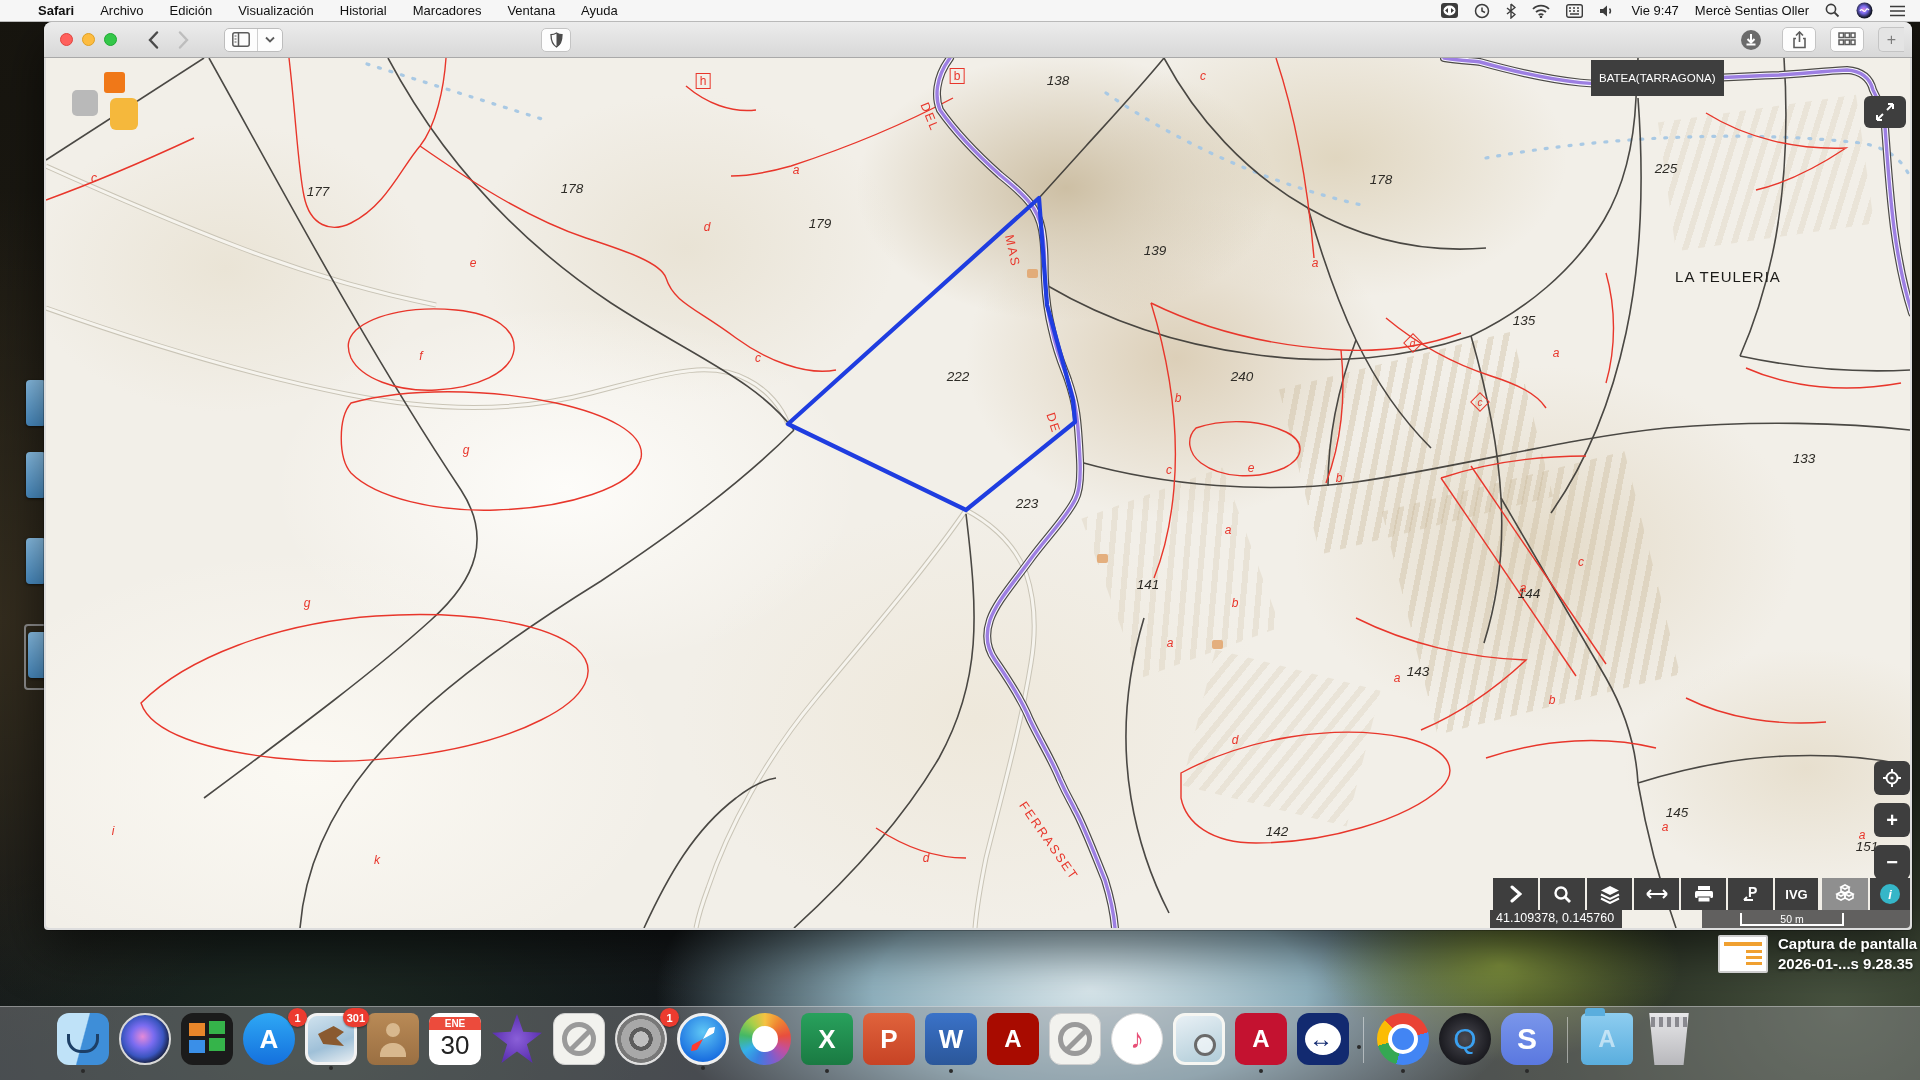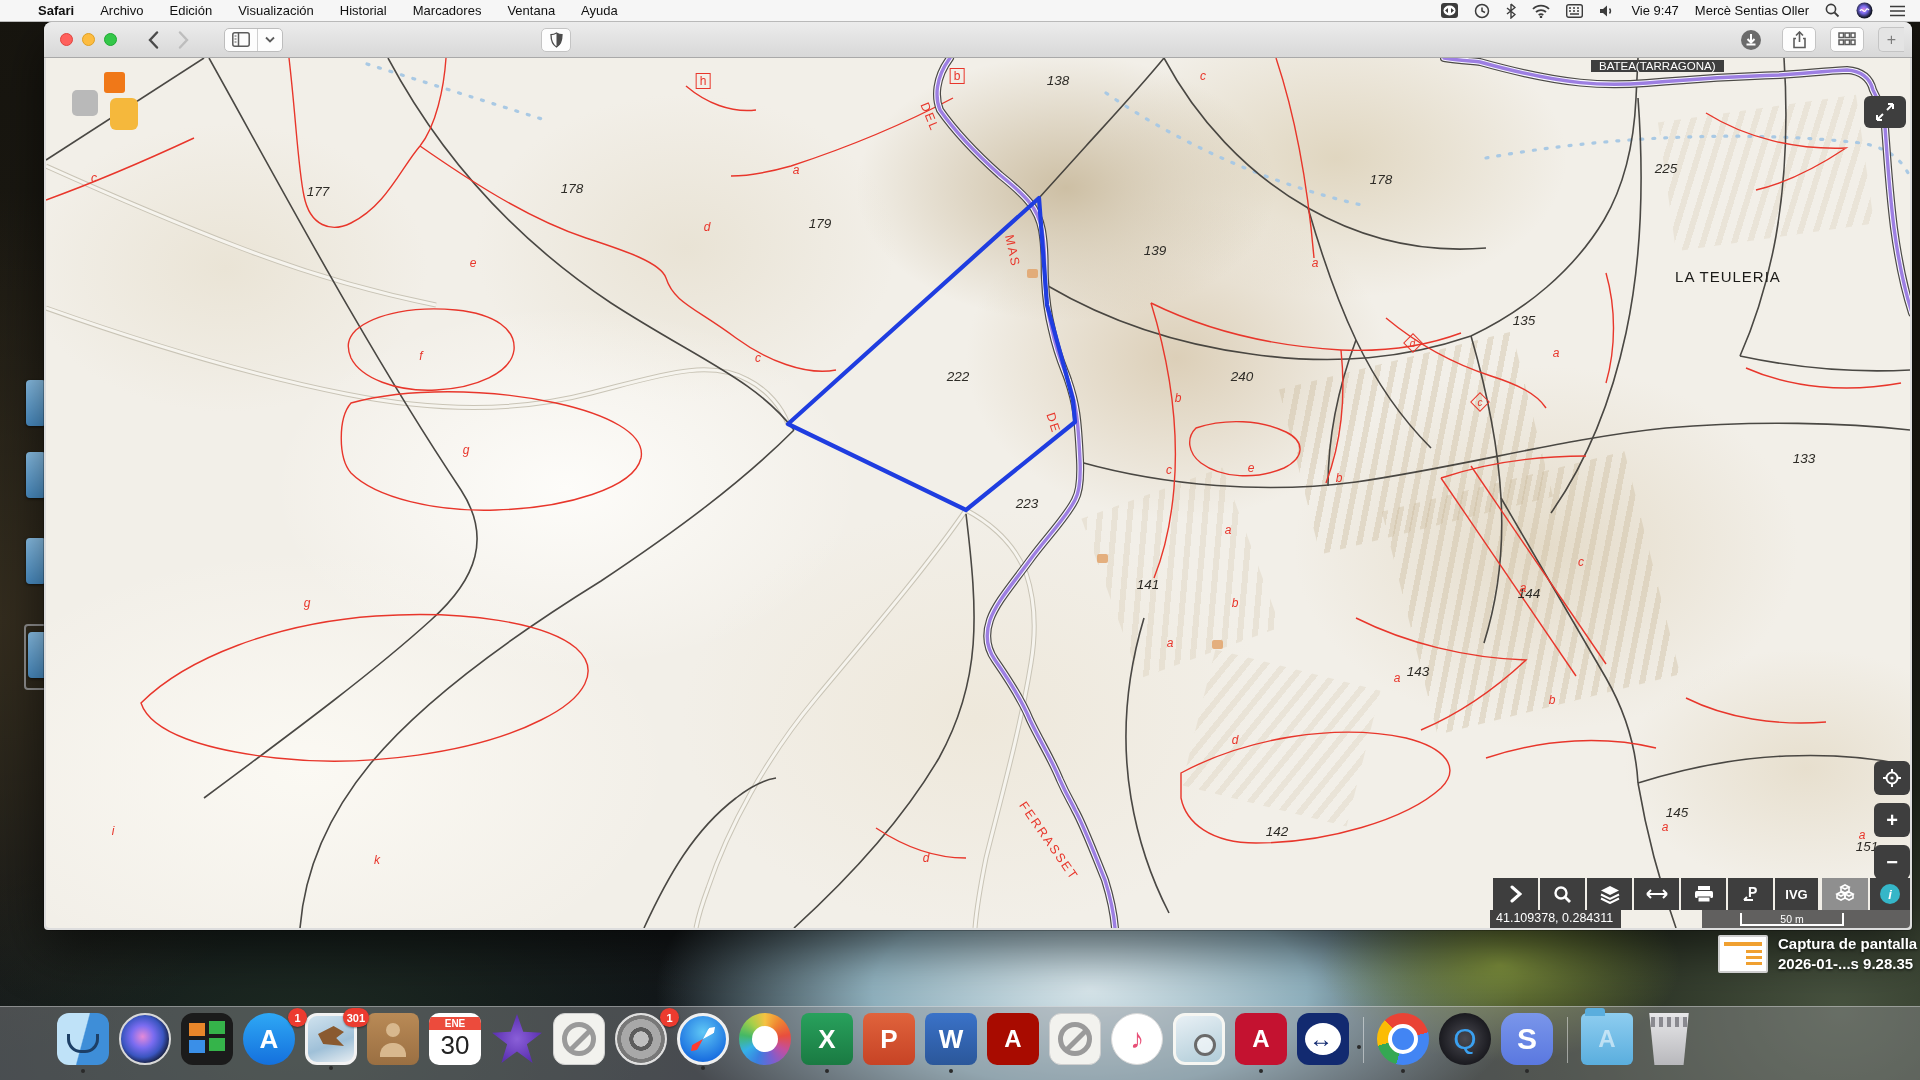--- a/index.html
+++ b/index.html
@@ -58,21 +58,21 @@
   svg.mapsvg{position:absolute;inset:0;}
   .map-labels{position:absolute;inset:0;pointer-events:none;}
   .plbl{position:absolute;transform:translate(-50%,-50%);font-size:13.5px;font-style:italic;color:#2e2c27;white-space:nowrap;}
   .place-lbl{position:absolute;transform:translate(-50%,-50%);font-size:15px;letter-spacing:1px;color:#1c1b18;white-space:nowrap;}
   .rlbl{position:absolute;transform:translate(-50%,-50%);font-size:12px;font-style:italic;color:#e8362b;}
   .rlbl.box{border:1.5px solid #e8362b;padding:0 3px;font-style:normal;}
   .rlbl.diamond{border:1.5px solid #e8362b;width:14px;height:14px;transform:translate(-50%,-50%) rotate(45deg);display:flex;align-items:center;justify-content:center;}
   .rlbl.diamond>span{transform:rotate(-45deg);font-size:10px;}
   .roadlbl{position:absolute;font-size:12.5px;letter-spacing:2px;color:#e8362b;white-space:nowrap;transform-origin:left center;}
   .bldg{position:absolute;width:11px;height:9px;background:#e2a36b;border-radius:2px;opacity:.85;}
-  .muni{position:absolute;left:1545px;top:2px;background:#3e3e3e;color:#fff;font-size:11.5px;padding:0 8px;white-space:nowrap;}
+  .muni{position:absolute;left:1545px;top:2px;background:#3e3e3e;color:#fff;font-size:11.5px;padding:12px 8px;white-space:nowrap;}
   .expand-btn{position:absolute;left:1818px;top:38px;width:42px;height:32px;background:#3e3e3e;border-radius:6px;display:flex;align-items:center;justify-content:center;}
   .mzoom{position:absolute;left:1828px;width:36px;height:34px;background:#3e3e3e;border-radius:6px;color:#fff;display:flex;align-items:center;justify-content:center;font-size:20px;font-weight:bold;}
   .mtb{position:absolute;top:820px;height:32px;background:#3e3e3e;display:flex;align-items:center;justify-content:center;color:#fff;}
   .mtb.sel{background:#8f8f8f;}
   .mtb-label{font-size:13px;font-weight:bold;}
   .coordbar{position:absolute;left:1444px;bottom:0;height:18px;background:rgba(40,40,40,.88);color:#fff;font-size:12.5px;padding:1px 8px 0 6px;white-space:nowrap;}
   .scalestrip{position:absolute;left:1656px;bottom:0;width:208px;height:18px;background:rgba(60,60,60,.8);}
   .scalebox{position:absolute;left:38px;bottom:2px;width:104px;height:13px;border-left:2px solid #fff;border-right:2px solid #fff;border-bottom:2px solid #fff;color:#fff;font-size:10.5px;text-align:center;}
   .infocircle{width:20px;height:20px;border-radius:50%;background:#35b6c8;color:#fff;font-size:13px;font-weight:bold;font-style:italic;display:flex;align-items:center;justify-content:center;}
   
@@ -500,21 +500,21 @@
               <path d="M3 10 V14 L7 16 L11 14 V10"></path>
               <path d="M11 10 L15 8 L19 10 L15 12 Z"></path>
               <path d="M11 10 V14 L15 16 L19 14 V10"></path>
             </g>
           </svg>
         </div>
       <div class="mtb" style="left:1824px;width:40px;">
           <span class="infocircle">i</span>
         </div>
 
-      <div class="coordbar">41.109378, 0.284311</div>
+      <div class="coordbar">41.109378, 0.145760</div>
       <div class="scalestrip">
         <div class="scalebox">50 m</div>
       </div>
     </div>
   </div>
 </div>
 
 <div class="shot-note">
   <div class="shot-thumb"></div>
   <div class="shot-text">

